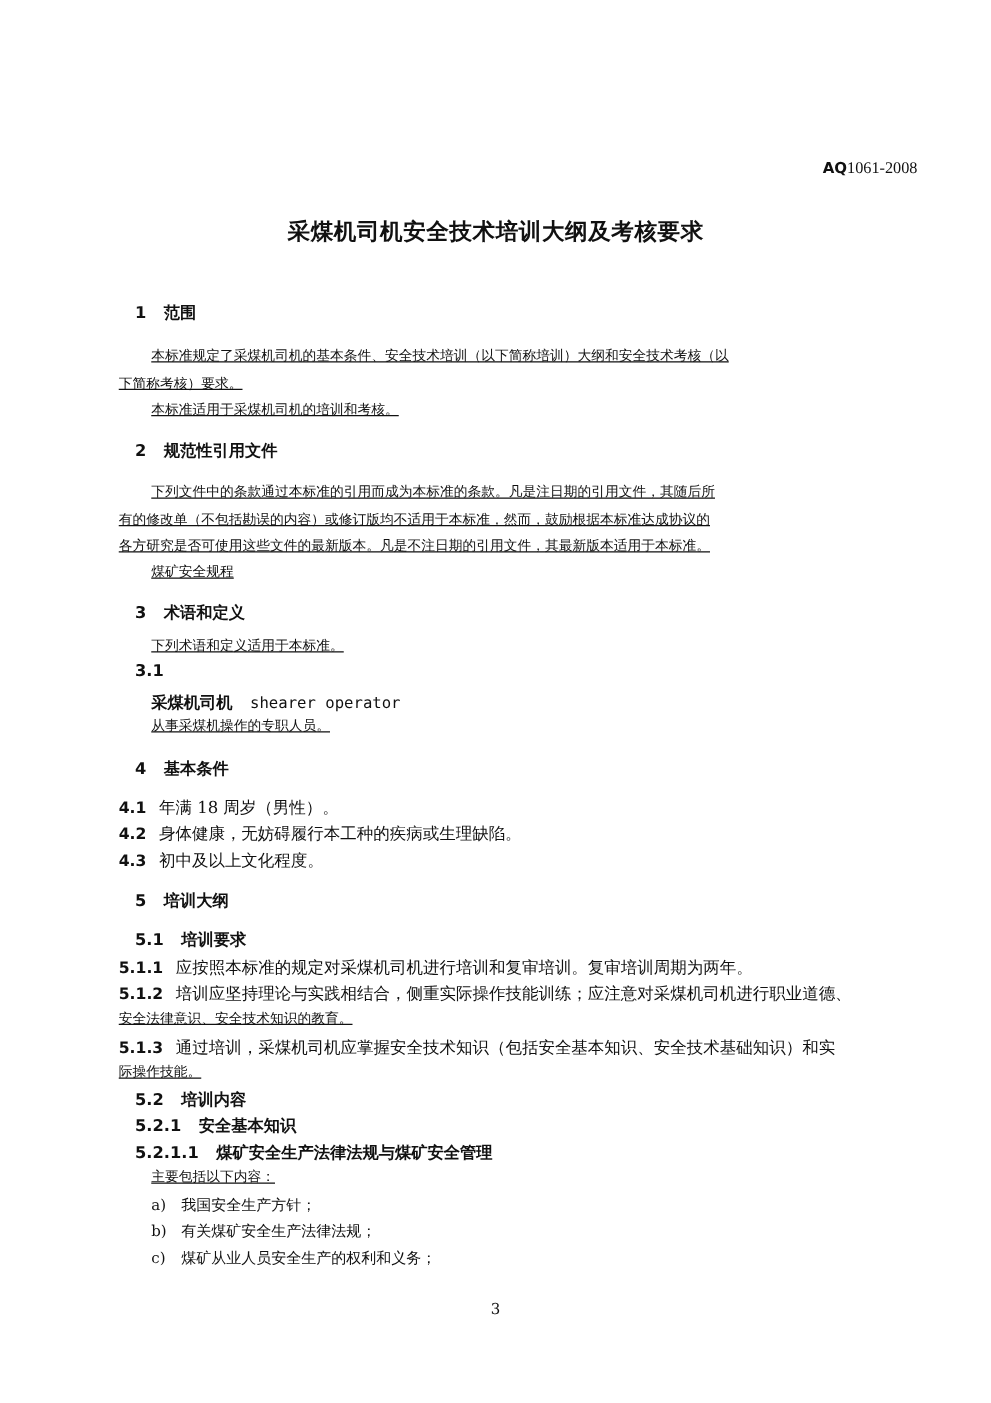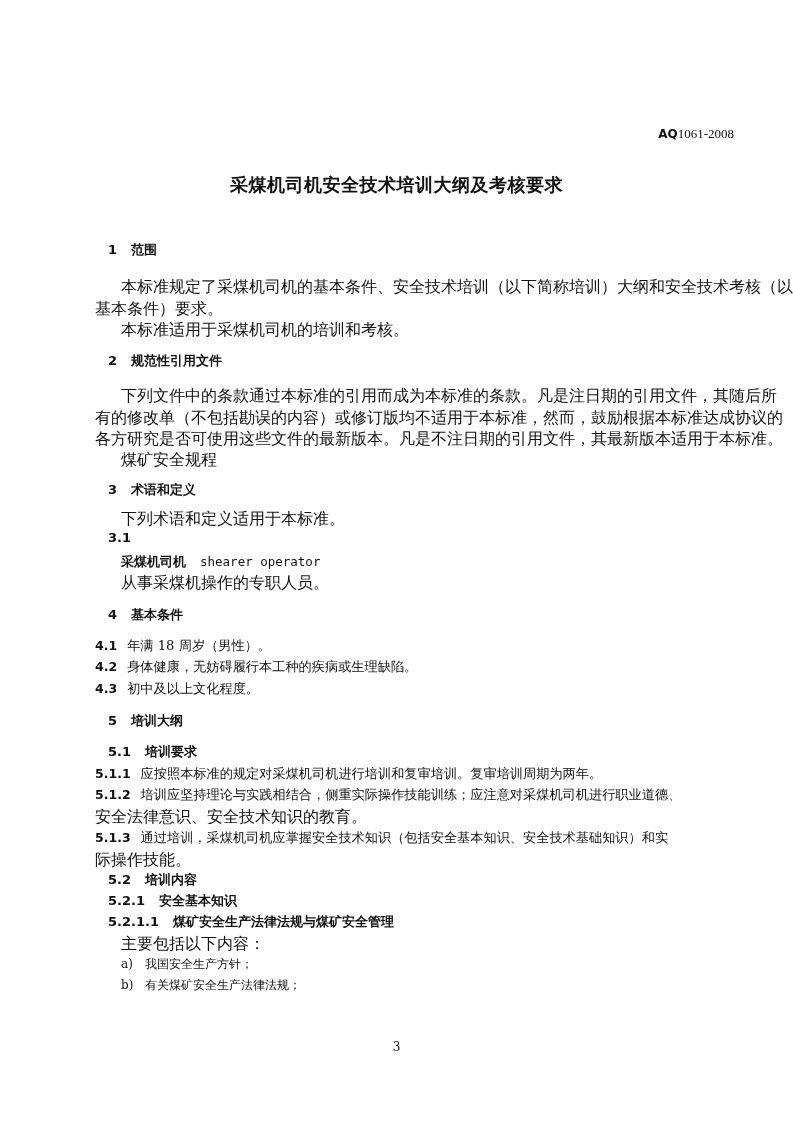--- a/index.html
+++ b/index.html
@@ -6,41 +6,41 @@
   body { width: 793px; height: 1122px; position: relative; overflow: hidden;
          font-family: "DejaVu Serif", "Liberation Serif", serif; color: #111; }
   .page { position: absolute; left: 0; top: 0; width: 793px; height: 1122px; padding-left: 37px; }
   .abs { position: absolute; white-space: nowrap; }
   .stdno { right: 96px; top: 126px; font-size: 13px; font-family: "Liberation Serif", serif; }
   .stdno b { font-family: "DejaVu Sans", sans-serif; font-weight: bold; font-size: 12px; }
   .title { left: 0; width: 793px; text-align: center; top: 173px; font-size: 18px;
            font-family: "DejaVu Sans", sans-serif; font-weight: bold; letter-spacing: 0.5px; }
   .h { font-family: "DejaVu Sans", sans-serif; font-weight: bold; font-size: 13px; left: 95px; margin-left: 13px; }
   .h .num { display: inline-block; margin-right: 14px; }
-  .line { font-size: 16px; }
+  .line { font-size: 11px; text-decoration: underline; }
   .clause { left: 95px; font-size: 13.2px; }
   .clause .cn { font-family: "DejaVu Sans", sans-serif; font-weight: bold; font-size: 12.5px; margin-right: 10px; }
   .term { left: 121px; font-family: "DejaVu Sans", sans-serif; font-weight: bold; font-size: 13px; }
   .term .en { font-family: "DejaVu Sans Mono", monospace; font-weight: normal; font-size: 12.5px; margin-left: 14px; }
   .li { left: 121px; font-size: 12px; }
   .li .mk { display: inline-block; width: 24px; }
   .pageno { left: 0; width: 793px; text-align: center; top: 1040px; font-size: 12px; }
 </style>
 </head>
 <body>
 
 <div class="page">
 
   <div class="abs stdno"><b>AQ</b><span>1061-2008</span></div>
 
   <div class="abs title">采煤机司机安全技术培训大纲及考核要求</div>
 
   <div class="abs h" style="top:241px"><span class="num">1</span><span>范围</span></div>
   <div class="abs line" style="left:121px; top:277px">本标准规定了采煤机司机的基本条件、安全技术培训（以下简称培训）大纲和安全技术考核（以</div>
-  <div class="abs line" style="left:95px; top:299px">基本条件）要求。</div>
+  <div class="abs line" style="left:95px; top:299px">下简称考核）要求。</div>
   <div class="abs line" style="left:121px; top:320px">本标准适用于采煤机司机的培训和考核。</div>
 
   <div class="abs h" style="top:352px"><span class="num">2</span><span>规范性引用文件</span></div>
   <div class="abs line" style="left:121px; top:386px">下列文件中的条款通过本标准的引用而成为本标准的条款。凡是注日期的引用文件，其随后所</div>
   <div class="abs line" style="left:95px; top:408px">有的修改单（不包括勘误的内容）或修订版均不适用于本标准，然而，鼓励根据本标准达成协议的</div>
   <div class="abs line" style="left:95px; top:429px">各方研究是否可使用这些文件的最新版本。凡是不注日期的引用文件，其最新版本适用于本标准。</div>
   <div class="abs line" style="left:121px; top:450px">煤矿安全规程</div>
 
   <div class="abs h" style="top:481px"><span class="num">3</span><span>术语和定义</span></div>
   <div class="abs line" style="left:121px; top:509px">下列术语和定义适用于本标准。</div>
@@ -59,15 +59,16 @@
   <div class="abs clause" style="top:786px"><span class="cn">5.1.2</span><span>培训应坚持理论与实践相结合，侧重实际操作技能训练；应注意对采煤机司机进行职业道德、</span></div>
   <div class="abs line" style="left:95px; top:807px">安全法律意识、安全技术知识的教育。</div>
   <div class="abs clause" style="top:829px"><span class="cn">5.1.3</span><span>通过培训，采煤机司机应掌握安全技术知识（包括安全基本知识、安全技术基础知识）和实</span></div>
   <div class="abs line" style="left:95px; top:850px">际操作技能。</div>
   <div class="abs h" style="top:871px"><span class="num">5.2</span><span>培训内容</span></div>
   <div class="abs h" style="top:892px"><span class="num">5.2.1</span><span>安全基本知识</span></div>
   <div class="abs h" style="top:913px"><span class="num">5.2.1.1</span><span>煤矿安全生产法律法规与煤矿安全管理</span></div>
   <div class="abs line" style="left:121px; top:934px">主要包括以下内容：</div>
   <div class="abs li" style="top:956px"><span class="mk">a)</span><span>我国安全生产方针；</span></div>
   <div class="abs li" style="top:977px"><span class="mk">b)</span><span>有关煤矿安全生产法律法规；</span></div>
+  <div class="abs li" style="top:998px"><span class="mk">c)</span><span>煤矿从业人员安全生产的权利和义务；</span></div>
 
   <div class="abs pageno">3</div>
 </div>
 
 </body></html>

